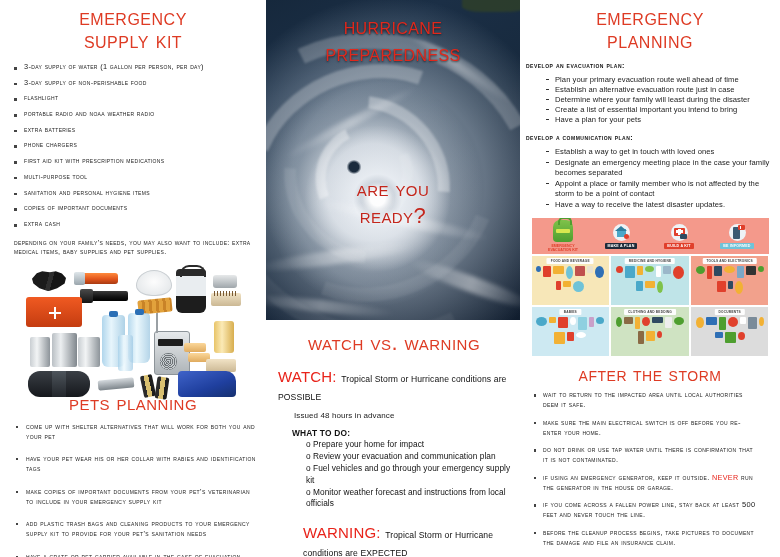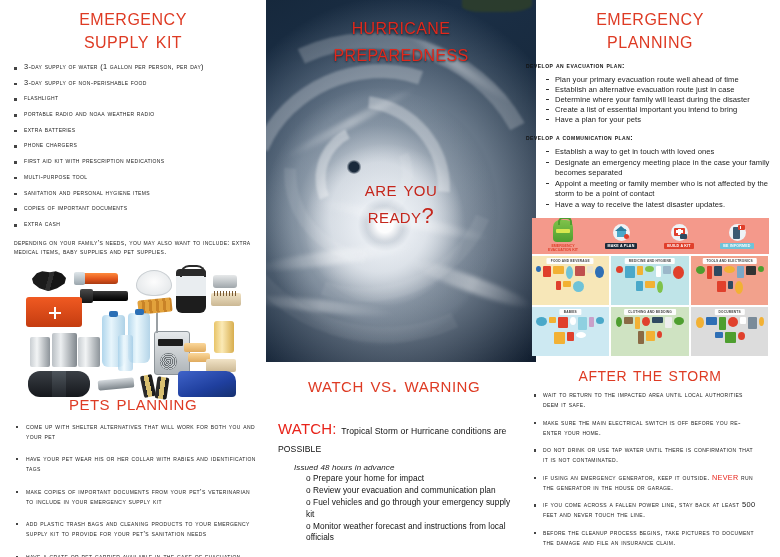--- a/index.html
+++ b/index.html
@@ -74,23 +74,22 @@
     position:relative;font-size:7.6px;font-variant:small-caps;
     text-transform:lowercase;letter-spacing:.4px;color:#1b1b1b;
     margin-bottom:12px;padding-left:10px;line-height:1.35;
   }
   .pets-list li::before{
     content:"";position:absolute;left:0;top:4px;width:2.4px;height:2.4px;background:#444;
   }
 
   
   .hero{
-    position:relative;width:254px;height:362px;overflow:hidden;
+    position:relative;width:254px;height:320px;overflow:hidden;
     background:#0c1725;
-    padding-left:16px;
   }
   .hero-sky{position:absolute;inset:0;
     background:
       radial-gradient(circle at 44% 62%, rgba(255,255,255,.96) 0 3%, rgba(246,248,250,.0) 7%),
       radial-gradient(circle at 44% 62%, rgba(255,255,255,.0) 6%, rgba(236,240,245,.85) 10%, rgba(255,255,255,.0) 30%),
       radial-gradient(ellipse 70% 58% at 42% 60%, rgba(233,238,244,.75) 0 26%, rgba(210,220,230,.28) 44%, rgba(255,255,255,0) 62%),
       radial-gradient(ellipse 96% 80% at 48% 58%, rgba(200,213,226,.45) 0 40%, rgba(255,255,255,0) 74%),
       linear-gradient(150deg,#16283c 0%,#1b2f46 22%,#17293d 48%,#142336 72%,#101d2e 100%);
   }
   .swirl{position:absolute;border-radius:50%;pointer-events:none;}
@@ -114,25 +113,25 @@
     position:absolute;left:0;right:0;top:176px;text-align:center;
     color:#C4261C;font-size:22px;line-height:1.22;letter-spacing:.4px;
     font-variant:small-caps;text-transform:lowercase;
     text-shadow:0 1px 2px rgba(255,255,255,.28);
     z-index:4;
   }
 
   
   .wvw{padding:0 6px 0 8px;}
   .wvw-head{margin-top:12px;font-size:22px;}
-  .wvw-line{margin-top:24px;padding-left:4px;}
+  .wvw-line{margin-top:14px;padding-left:4px;}
   .wvw-key{color:#E8231A;font-size:15px;letter-spacing:.2px;font-weight:400;}
   .wvw-def{font-size:8.6px;color:#111;letter-spacing:.1px;}
   .wvw-issued{
-    font-size:8px;font-style:italic;color:#1b1b1b;margin:7px 0 0 20px;letter-spacing:.1px;
+    font-size:8px;color:#1b1b1b;margin:7px 0 0 20px;letter-spacing:.1px;
   }
   .wtd{font-size:8.4px;font-weight:bold;color:#111;margin:8px 0 0 18px;letter-spacing:.2px;}
   .wtd-list{list-style:none;margin:1px 0 0 0;padding:0 0 0 32px;}
   .wtd-list li{font-size:8.3px;color:#111;line-height:1.42;letter-spacing:.05px;}
   .wtd-list li::before{content:"o ";font-size:8.3px;}
 
   
   .plan-head{margin-top:6px;}
   .sub-head{
     font-size:7.2px;font-variant:small-caps;text-transform:lowercase;
@@ -318,20 +317,21 @@
     </div>
 
     <div class="wvw">
       <h2 class="hd wvw-head sc">Watch vs. Warning</h2>
 
       <div class="wvw-line">
         <span class="wvw-key">WATCH:</span>
         <span class="wvw-def">Tropical Storm or Hurricane conditions are POSSIBLE</span>
       </div>
       <div class="wvw-issued">Issued 48 hours in advance</div>
+      <div class="wtd">WHAT TO DO:</div>
       <ul class="wtd-list" id="watch-actions">
           <li>Prepare your home for impact</li>
           <li>Review your evacuation and communication plan</li>
           <li>Fuel vehicles and go through your emergency supply kit</li>
           <li>Monitor weather forecast and instructions from local officials</li>
         </ul>
 
       <div class="wvw-line" style="margin-top:14px;margin-left:25px;">
         <span class="wvw-key">WARNING:</span>
         <span class="wvw-def">Tropical Storm or Hurricane conditions are EXPECTED</span>
@@ -353,21 +353,21 @@
         <li>Establish an alternative evacuation route just in case</li>
         <li>Determine where your family will least during the disaster</li>
         <li>Create a list of essential important you intend to bring</li>
         <li>Have a plan for your pets</li>
       </ul>
 
     <div class="sub-head">Develop a Communication Plan:</div>
     <ul class="plan-list" id="comm-list">
         <li>Establish a way to get in touch with loved ones</li>
         <li>Designate an emergency meeting place in the case your family becomes separated</li>
-        <li>Appoint a meeting or family member who is not affected by the storm to be a point of contact</li>
+        <li>Appoint a place or family member who is not affected by the storm to be a point of contact</li>
         <li>Have a way to receive the latest disaster updates.</li>
       </ul>
 
     <div class="info">
       <div class="info-banner">
         <div class="ib-cell">
           <div style="width:20px;height:22px;background:linear-gradient(180deg,#7fc24a,#4e9e2f);border-radius:7px 7px 4px 4px;position:relative;">
             <div style="position:absolute;left:3px;top:9px;width:14px;height:4px;background:#d8e84f;border-radius:1px;"></div>
             <div style="position:absolute;left:5px;top:-3px;width:10px;height:6px;border:2px solid #4e9e2f;border-bottom:none;border-radius:5px 5px 0 0;"></div>
           </div>

